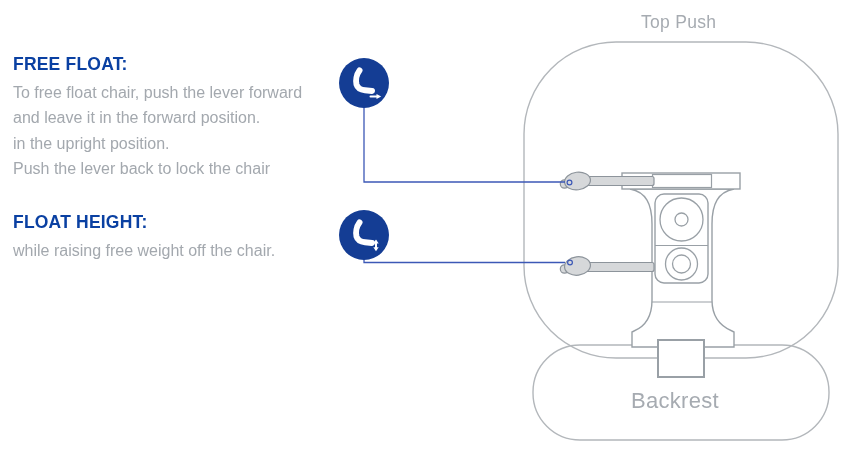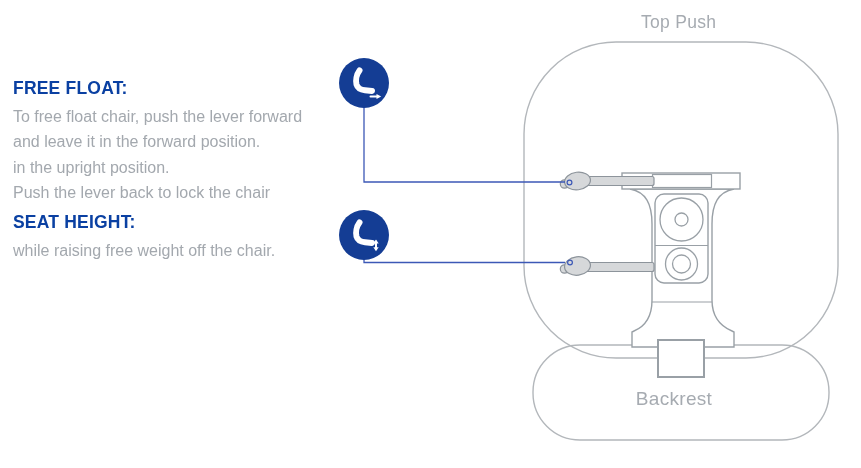--- a/index.html
+++ b/index.html
@@ -19,58 +19,58 @@
     color: #0a40a2;
     letter-spacing: 0.2px;
     margin-bottom: 5px;
   }
   .text-block .body-line {
     font-size: 16px;
     line-height: 25.3px;
     color: #a3a8ae;
     white-space: nowrap;
   }
-  #free-float-block { top: 54px; margin-top: 24px; }
+  #free-float-block { top: 54px; }
   #seat-height-block { top: 212px; }
   .badge {
     position: absolute;
     width: 50px;
     height: 50px;
     border-radius: 50%;
     background: #143d94;
   }
   #free-float-badge { left: 339px; top: 58px; }
   #seat-height-badge { left: 339px; top: 210px; }
   .badge svg { display: block; width: 50px; height: 50px; }
   .diagram-svg { position: absolute; left: 0; top: 0; }
   .diagram-label {
     position: absolute;
     color: #a6abb1;
     font-size: 17.5px;
     letter-spacing: 0.3px;
     white-space: nowrap;
   }
   #top-view-label { left: 641px; top: 12px; }
-  #backrest-label { left: 631px; top: 388px; width: 86px; text-align: center; font-size: 19px; }
+  #backrest-label { left: 631px; top: 388px; width: 86px; text-align: center; font-size: 22px; }
 </style>
 </head>
 <body>
 
 <div class="stage">
 
   <div class="text-block" id="free-float-block">
     <h2>FREE FLOAT:</h2>
     <div class="body-line">To free float chair, push the lever forward</div>
     <div class="body-line">and leave it in the forward position.</div>
     <div class="body-line">in the upright position.</div>
     <div class="body-line">Push the lever back to lock the chair</div>
   </div>
 
   <div class="text-block" id="seat-height-block">
-    <h2>SEAT HEIGHT:</h2>
+    <h2>FLOAT HEIGHT:</h2>
     <div class="body-line">while raising free weight off the chair.</div>
   </div>
 
   <svg class="diagram-svg" width="861" height="468" viewBox="0 0 861 468">
 
     <rect x="524" y="42" width="314" height="316" rx="92" ry="92" fill="none" stroke="#b3b7bb" stroke-width="1.4"></rect>
 
     <rect x="533" y="345" width="296" height="95" rx="47" ry="47" fill="none" stroke="#b3b7bb" stroke-width="1.4"></rect>
 
     <path d="M 630,189

